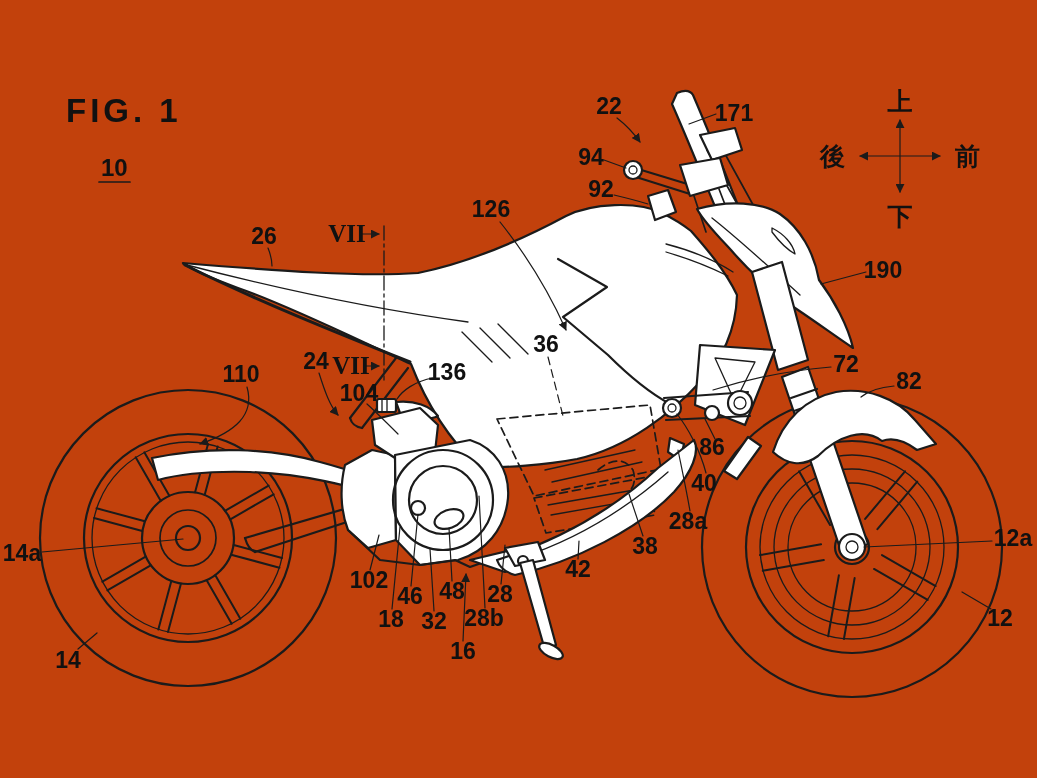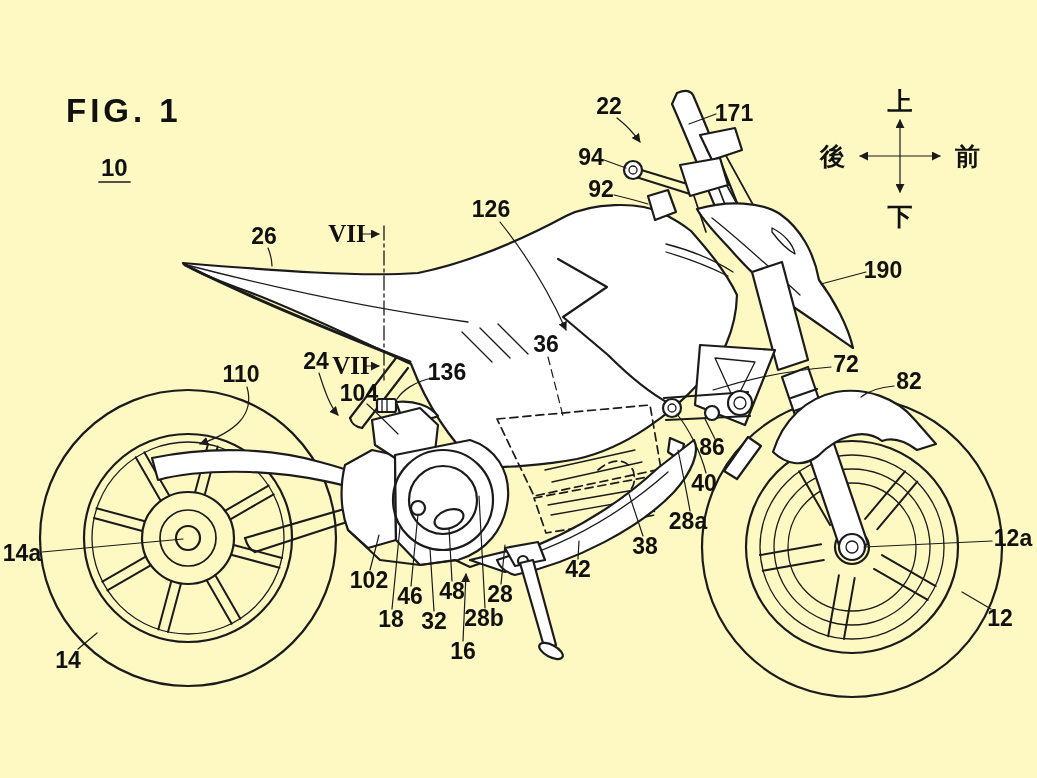--- a/index.html
+++ b/index.html
@@ -1,16 +1,16 @@
 <!DOCTYPE html>
 <html><head>
 <meta charset="utf-8">
 <style>
   html,body{margin:0;padding:0;background:#ffffff;}
-  .page{position:relative;width:1037px;height:778px;background:#fef9c3;overflow:hidden;
+  .page{position:relative;width:1037px;height:778px;background:#c2410c;overflow:hidden;
         font-family:"Liberation Sans",sans-serif;}
   svg{display:block}
   .ln{fill:none;stroke:#1b1b1b;stroke-width:2.2;stroke-linecap:round;stroke-linejoin:round;}
   .fw{fill:#ffffff;stroke:#1b1b1b;stroke-width:2.2;stroke-linejoin:round;stroke-linecap:round;}
   .thin{stroke-width:1.3;}
   .med{stroke-width:1.7;}
   .bold{stroke-width:3;}
   .sp{stroke-width:2;}
   .leader{fill:none;stroke:#1b1b1b;stroke-width:1.2;stroke-linecap:round;}
   .dash{stroke-dasharray:8 5;}

